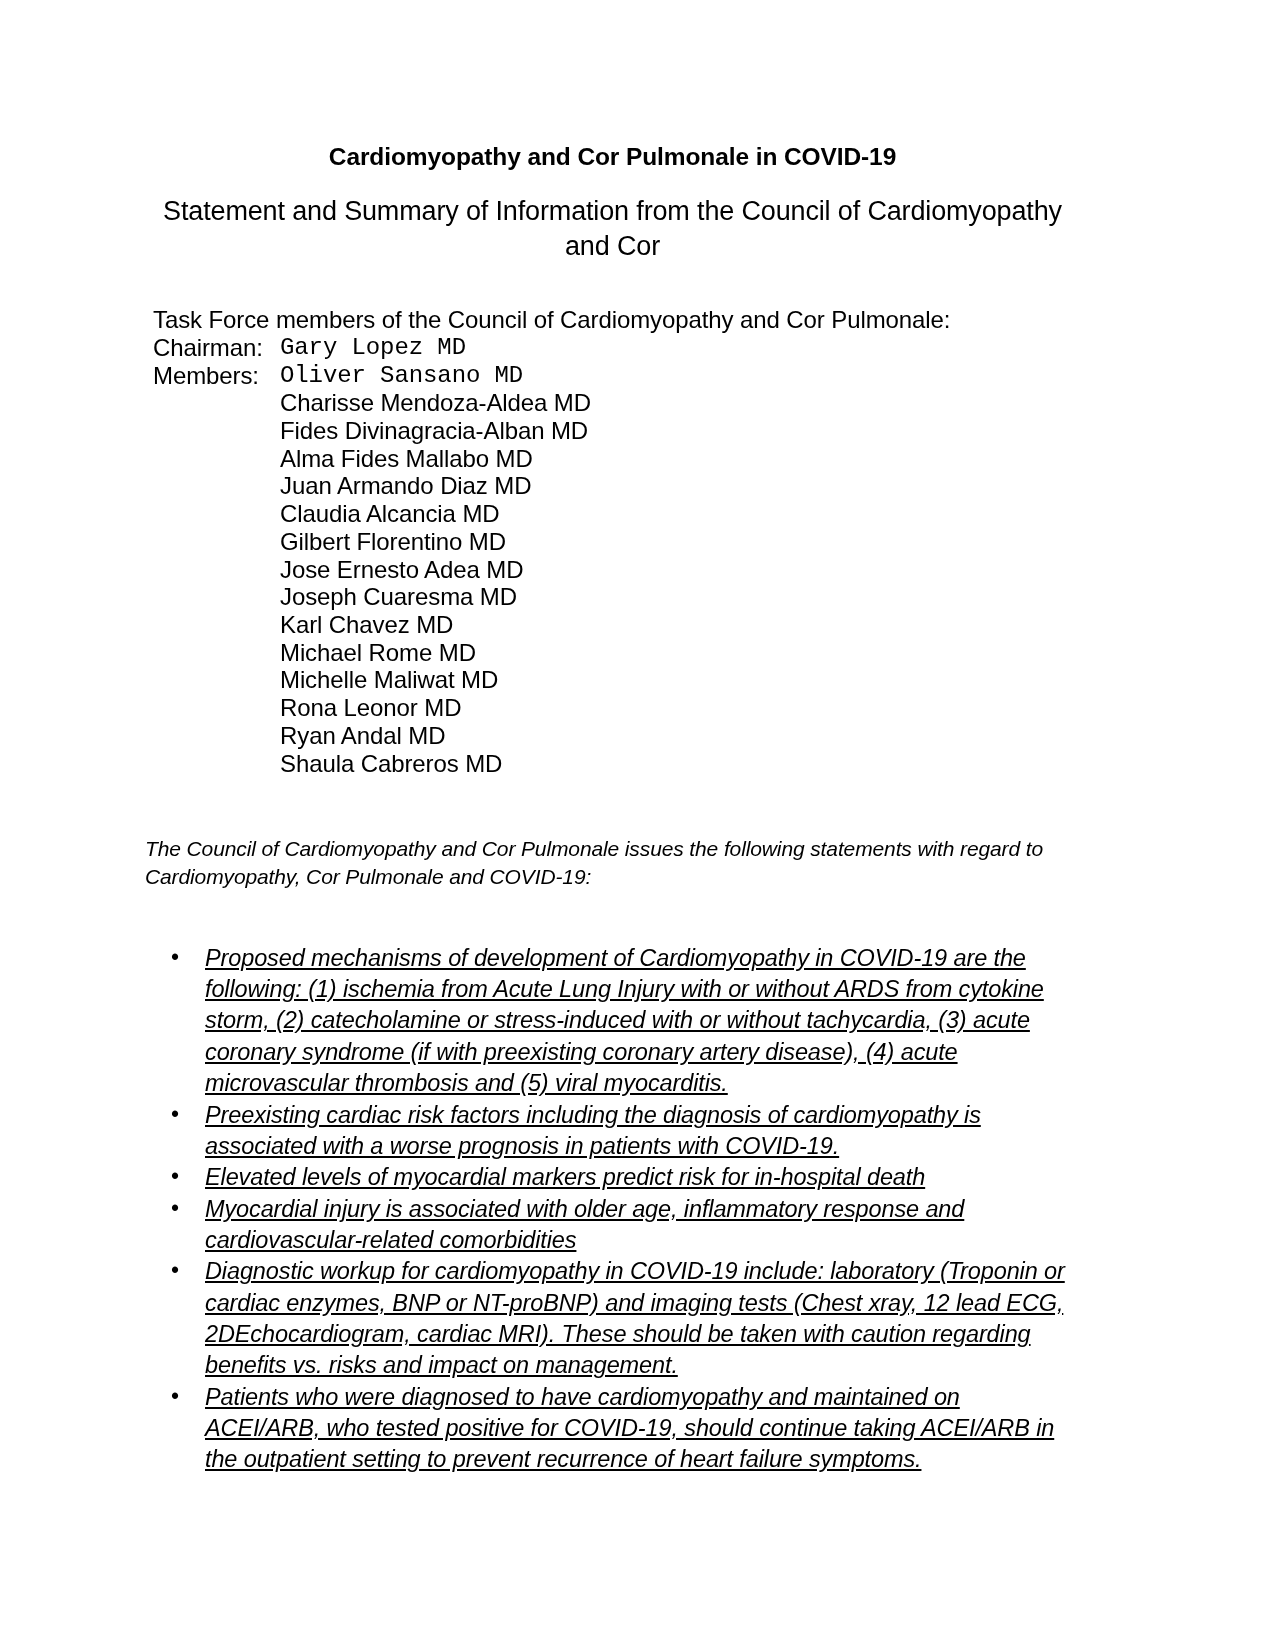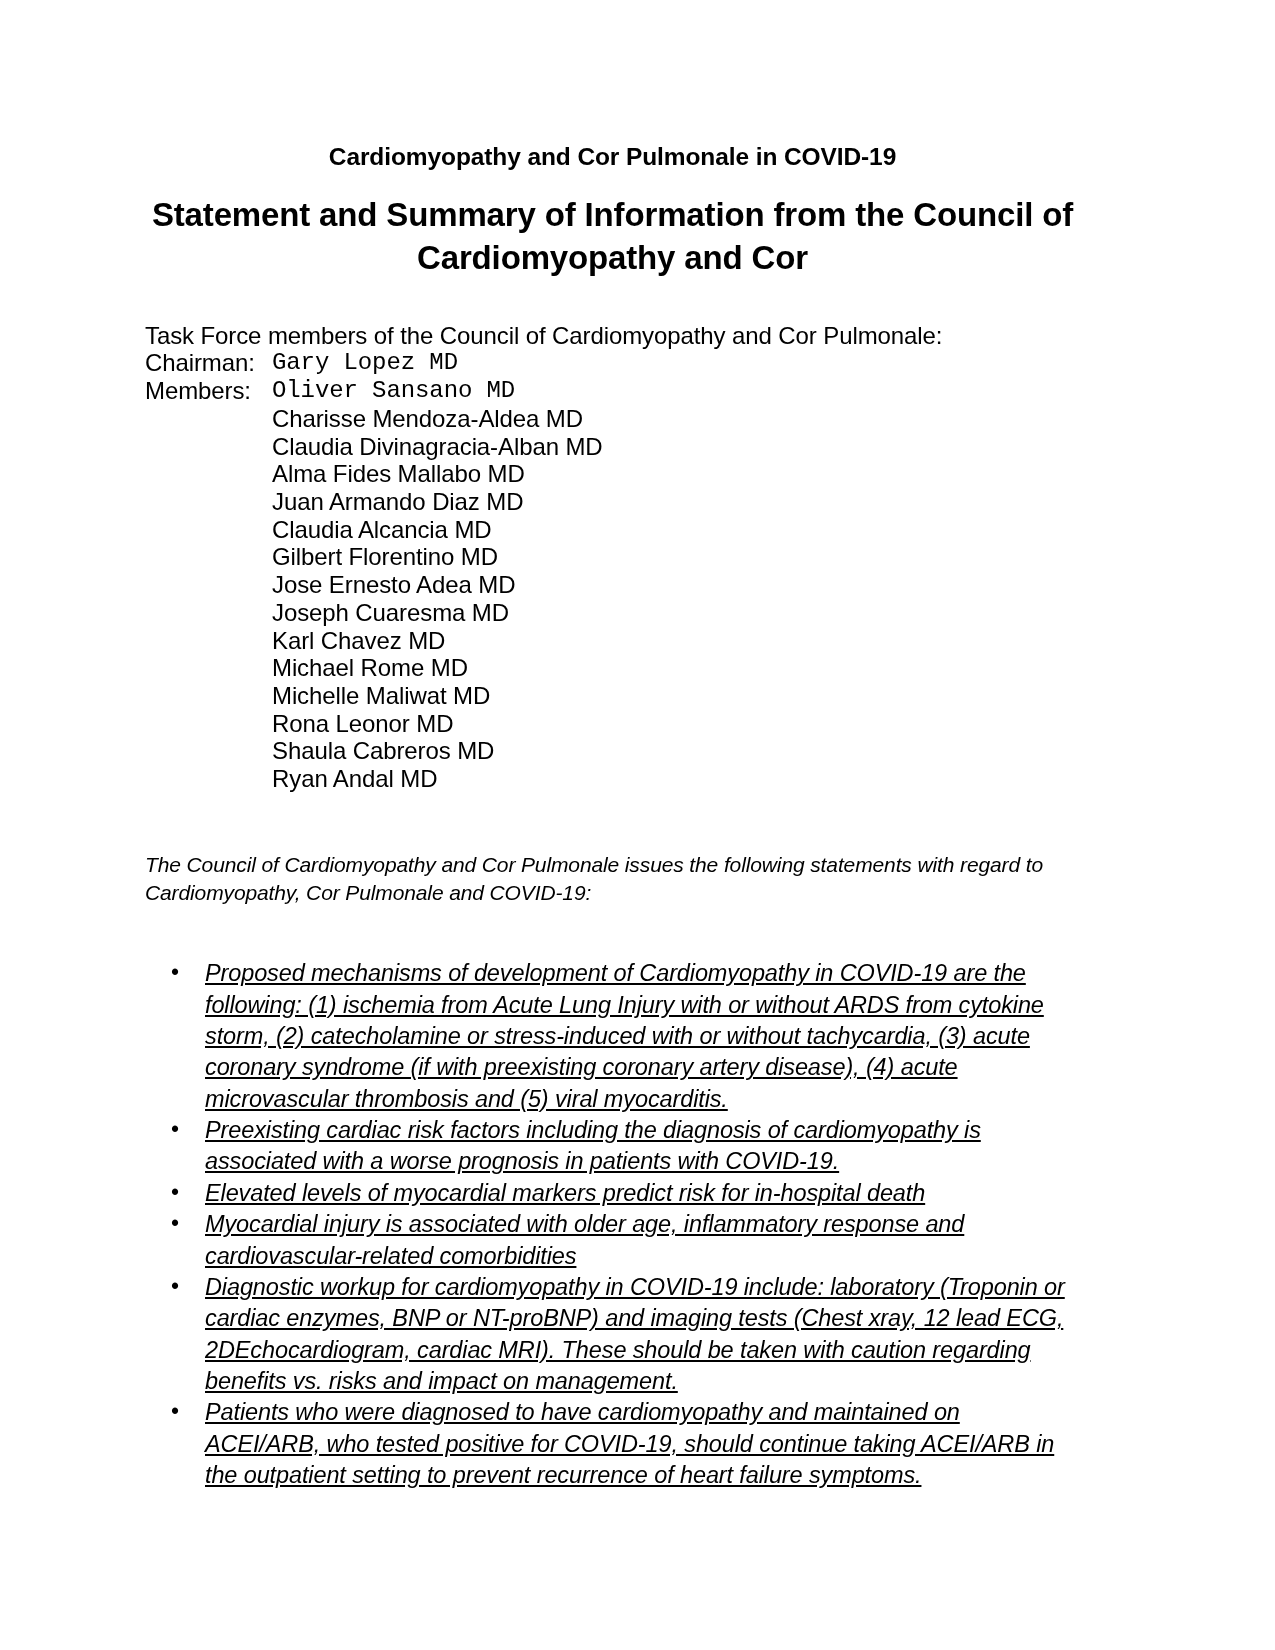--- a/index.html
+++ b/index.html
@@ -33,34 +33,35 @@
   .doc-title {
     font-size: 24.5px;
     font-weight: bold;
     text-align: center;
     line-height: 1.22;
     margin: 0;
     padding-top: 142px;
     letter-spacing: -0.1px;
   }
   .doc-subtitle {
-    font-size: 33px;
-    font-weight: bold;
+    font-size: 27px;
+    font-weight: normal;
     text-align: center;
     line-height: 1.30;
     margin: 0;
     padding-top: 22px;
     letter-spacing: -0.15px;
   }
 
   
   .taskforce {
     margin-top: 42px;
     font-size: 24px;
     line-height: 1.155;
+    margin-left: 8px;
   }
   .tf-line {
     white-space: pre;
     letter-spacing: -0.1px;
   }
   .tf-row {
     display: flex;
   }
   .tf-label {
     width: 127px;
@@ -133,33 +134,33 @@
         <span class="tf-label">Chairman:</span>
         <span class="tf-name">Gary Lopez MD</span>
       </div>
 
       <div class="tf-row">
         <span class="tf-label">Members:</span>
         <span class="tf-name">Oliver Sansano MD</span>
       </div>
 
       <div class="tf-indent">Charisse Mendoza-Aldea MD</div>
-      <div class="tf-indent">Claudia Divinagracia-Alban MD</div>
+      <div class="tf-indent">Fides Divinagracia-Alban MD</div>
       <div class="tf-indent">Alma Fides Mallabo MD</div>
       <div class="tf-indent">Juan Armando Diaz MD</div>
       <div class="tf-indent">Claudia Alcancia MD</div>
       <div class="tf-indent">Gilbert Florentino MD</div>
       <div class="tf-indent">Jose Ernesto Adea MD</div>
       <div class="tf-indent">Joseph Cuaresma MD</div>
       <div class="tf-indent">Karl Chavez MD</div>
       <div class="tf-indent">Michael Rome MD</div>
       <div class="tf-indent">Michelle Maliwat MD</div>
       <div class="tf-indent">Rona Leonor MD</div>
+      <div class="tf-indent">Ryan Andal MD</div>
       <div class="tf-indent">Shaula Cabreros MD</div>
-      <div class="tf-indent">Ryan Andal MD</div>
 
     </div>
 
     <p class="intro">The Council of Cardiomyopathy and Cor Pulmonale issues the following statements with regard to Cardiomyopathy, Cor Pulmonale and COVID-19:</p>
 
     <ul class="statements">
       <li class="bullet">
         <span class="bullet-mark">•</span>
         <span class="bullet-text">Proposed mechanisms of development of Cardiomyopathy in COVID-19 are the following: (1) ischemia from Acute Lung Injury with or without ARDS from cytokine storm, (2) catecholamine or stress-induced with or without tachycardia, (3) acute coronary syndrome (if with preexisting coronary artery disease), (4) acute microvascular thrombosis and (5) viral myocarditis.</span>
       </li>

